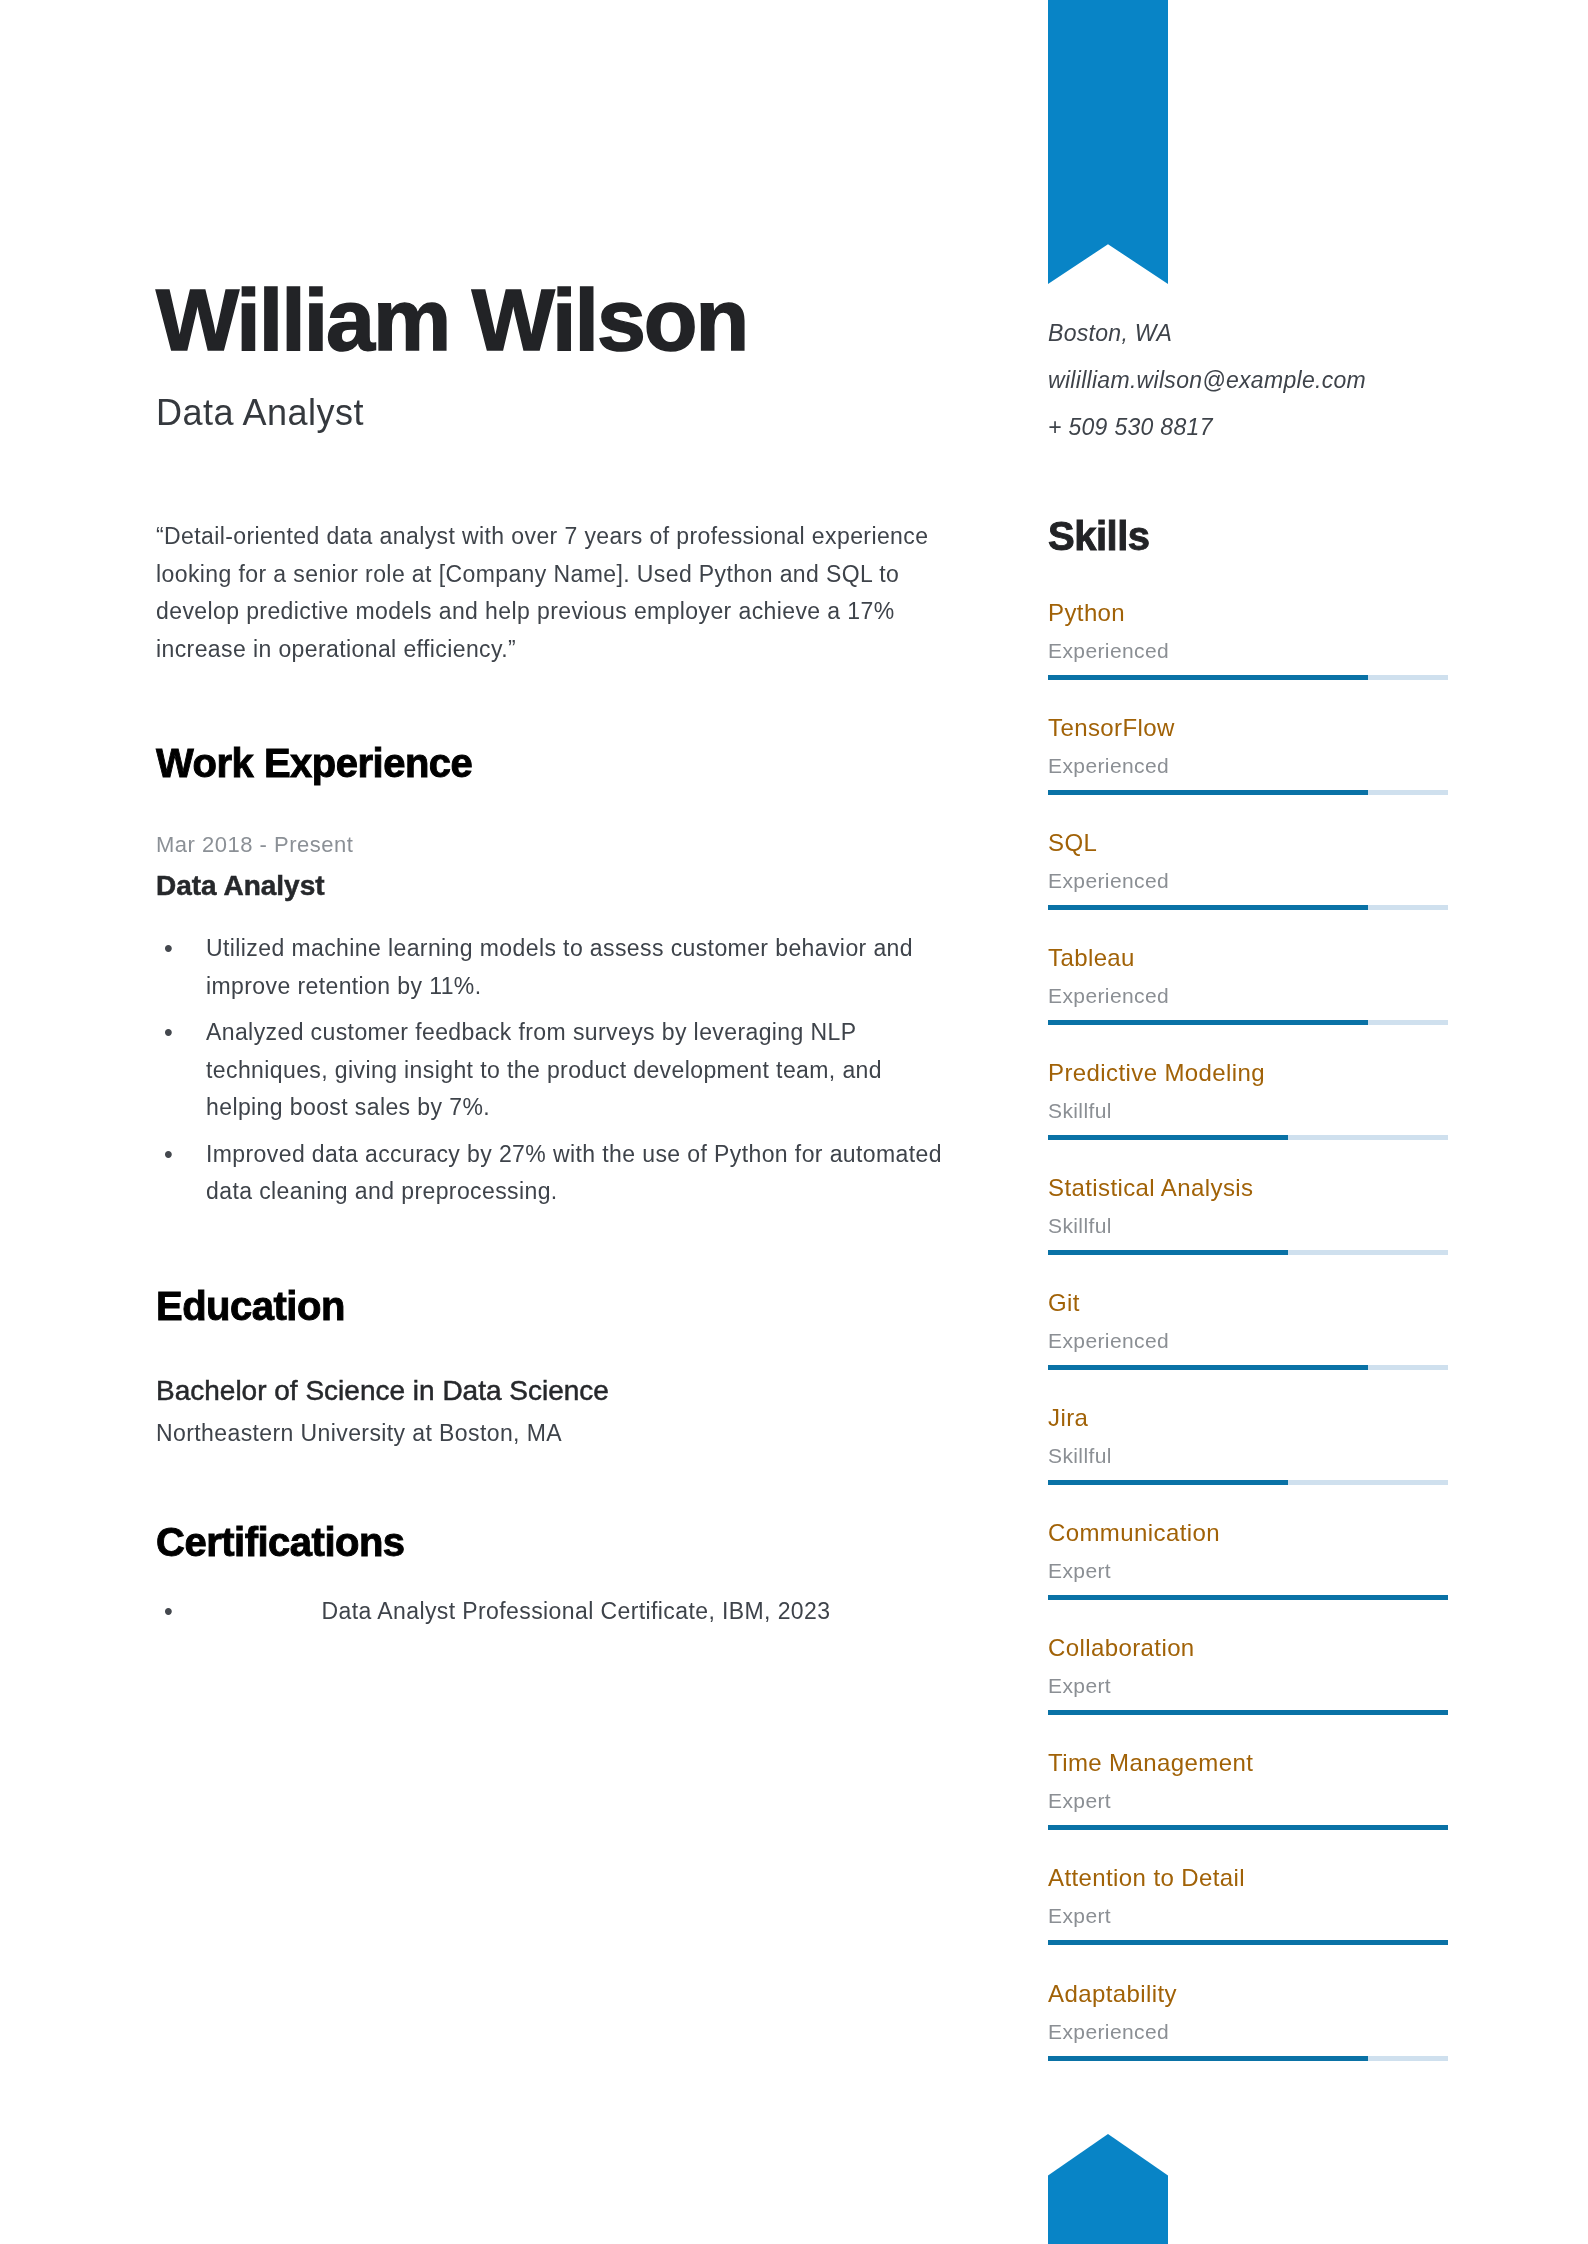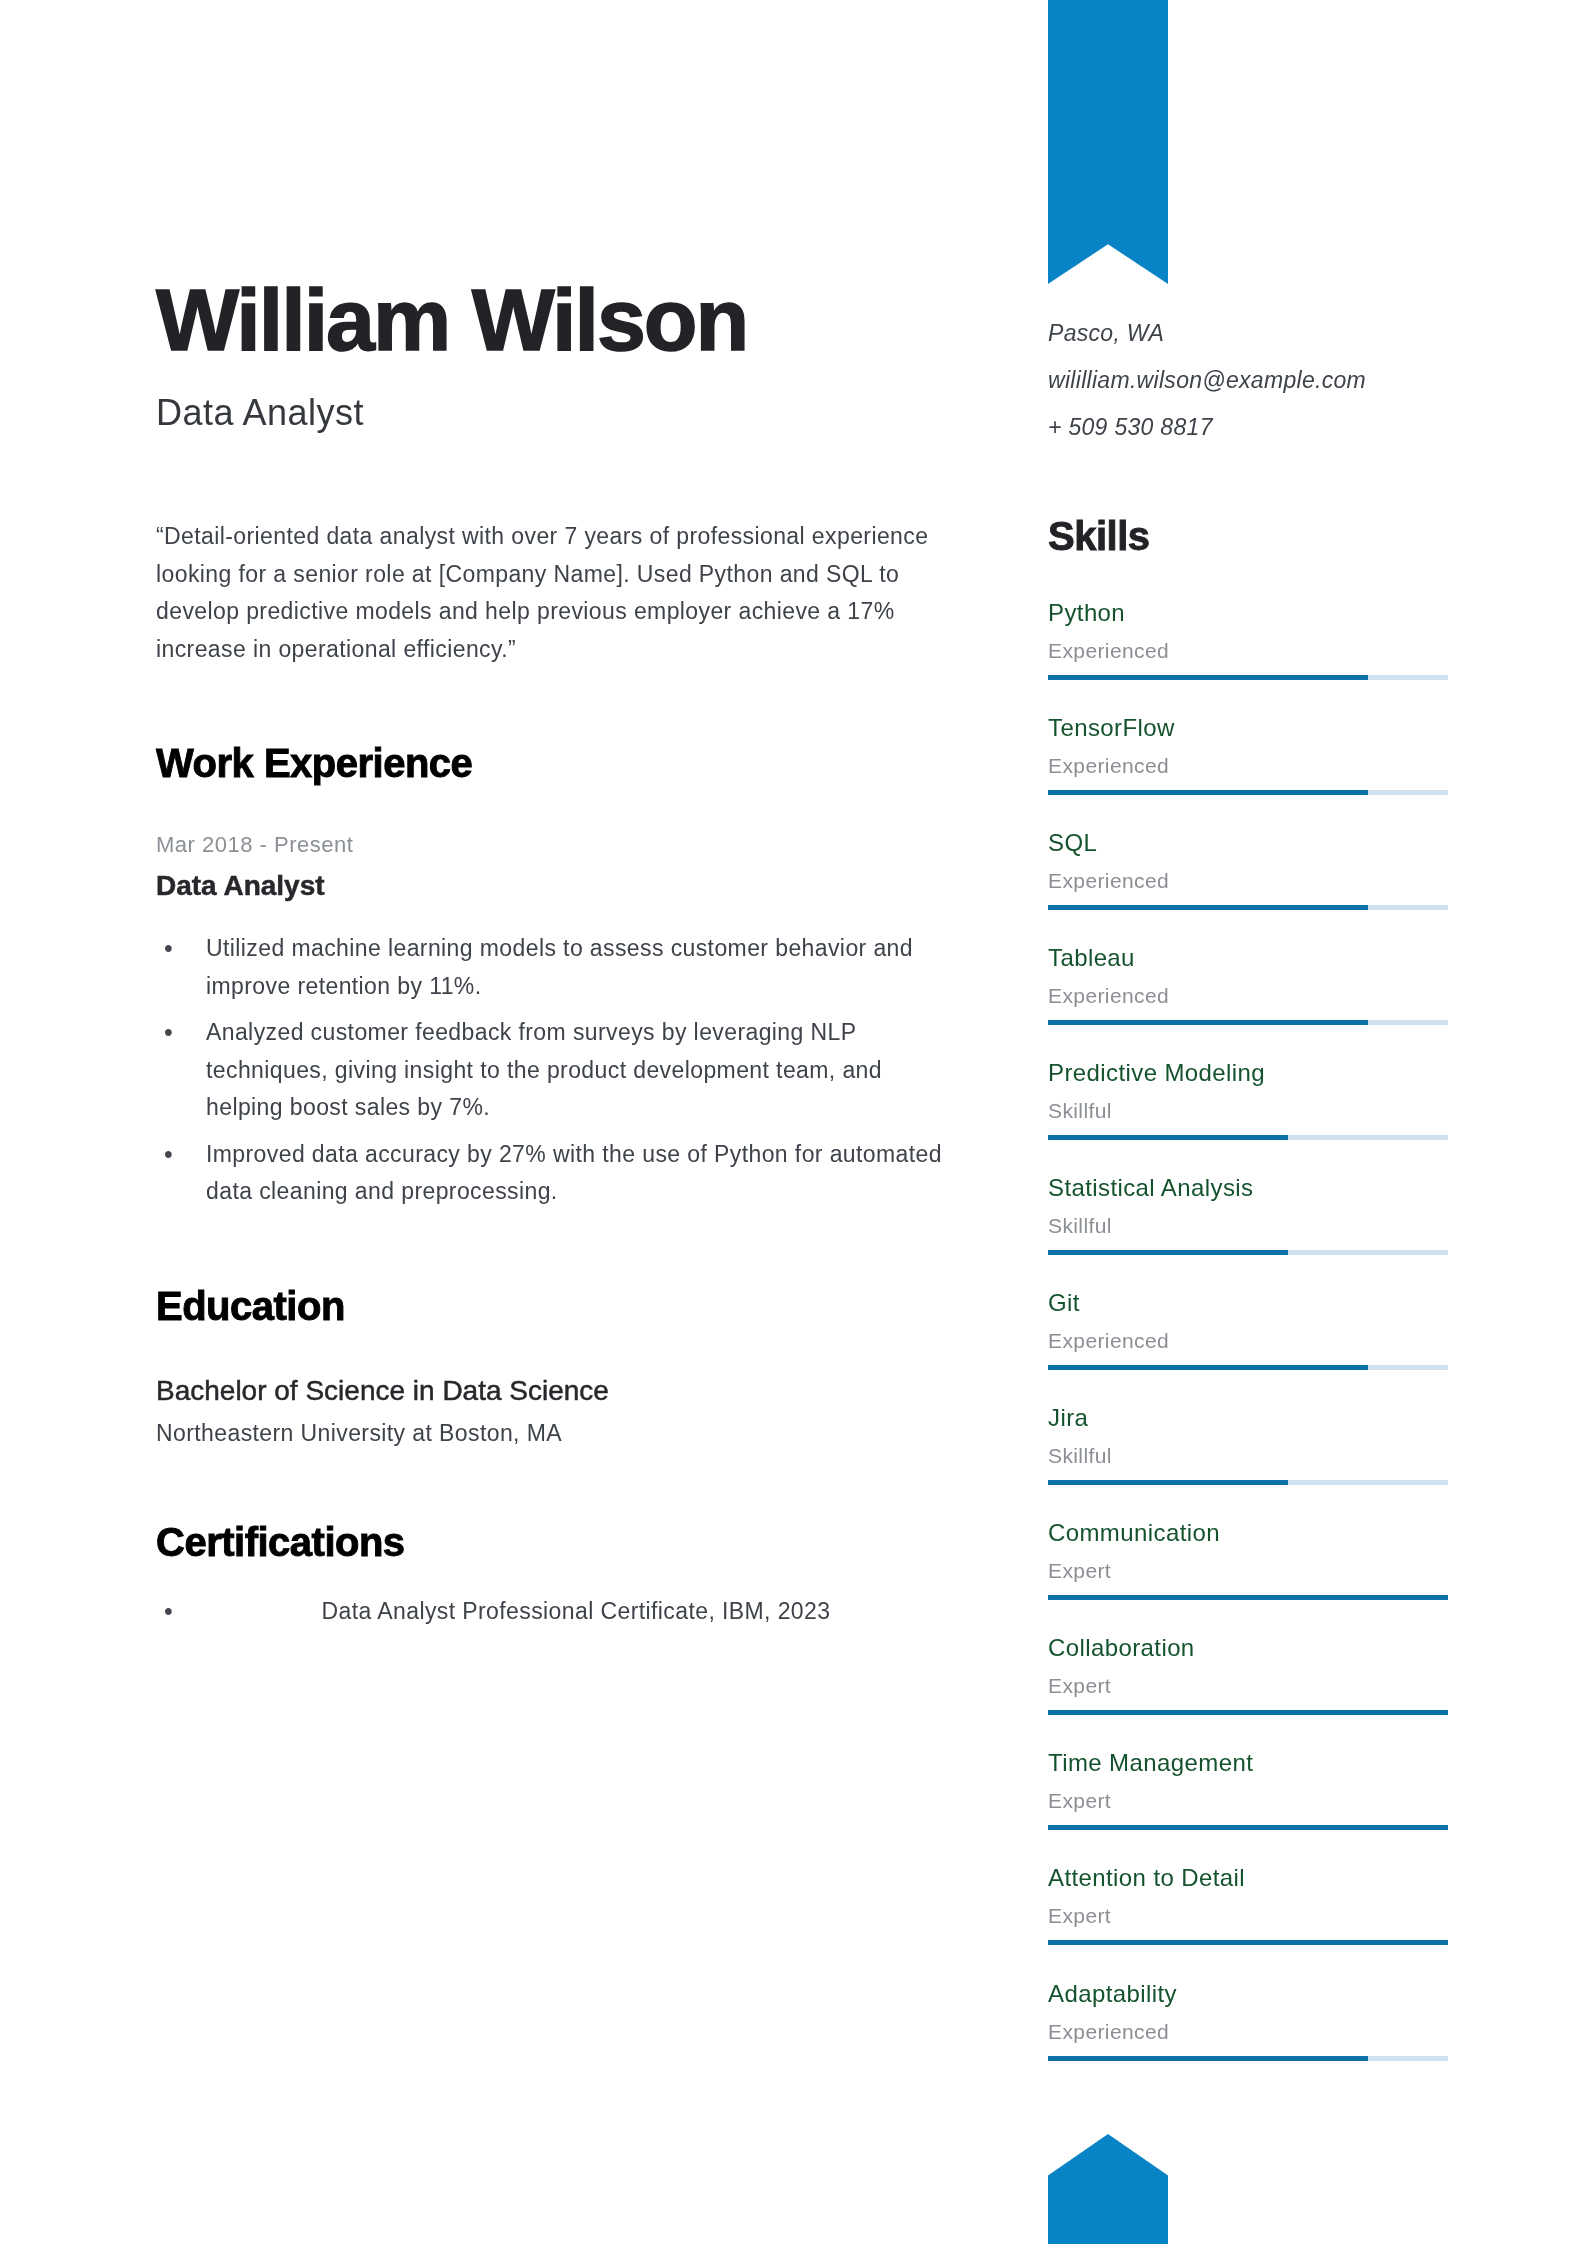--- a/index.html
+++ b/index.html
@@ -80,21 +80,21 @@
   }
   h2.skills-heading {
     margin-top:62px;
     font-weight:bold; -webkit-text-stroke:0.9px currentColor;
     font-size:40px; line-height:46px; letter-spacing:-0.5px;
     color:#222326;
   }
   .skills-list { margin-top:38px; }
   .skill { margin-bottom:32px; }
   .skill.gap { margin-top:33px; }
-  .skill-name { font-size:24px; line-height:31px; letter-spacing:0.4px; color:#14532d; }
+  .skill-name { font-size:24px; line-height:31px; letter-spacing:0.4px; color:#a16207; }
   .skill-level { margin-top:9px; font-size:21px; line-height:27px; letter-spacing:0.4px; color:#8b8f94; }
   .skill-bar { margin-top:11px; width:100%; height:5px; }
   .skill-bar-fill { height:5px; }
 </style>
 </head>
 <body>
 
 <div class="page">
 
   <div class="ribbon accent-shape" style="background: rgb(8, 132, 198);"></div>
@@ -124,21 +124,21 @@
     </div>
 
     <h2 class="section-heading">Certifications</h2>
     <ul class="bullets cert-bullets">
         <li><span>Data Analyst Professional Certificate, IBM, 2023</span></li>
       </ul>
   </div>
 
   <div class="sidebar">
     <div class="contact">
-      <div>Pasco, WA</div>
+      <div>Boston, WA</div>
       <div>wililliam.wilson@example.com</div>
       <div>+ 509 530 8817</div>
     </div>
 
     <h2 class="skills-heading">Skills</h2>
     <div class="skills-list">
         <div class="skill">
           <div class="skill-name">Python</div>
           <div class="skill-level">Experienced</div>
           <div class="skill-bar" style="background: rgb(207, 224, 238);">

